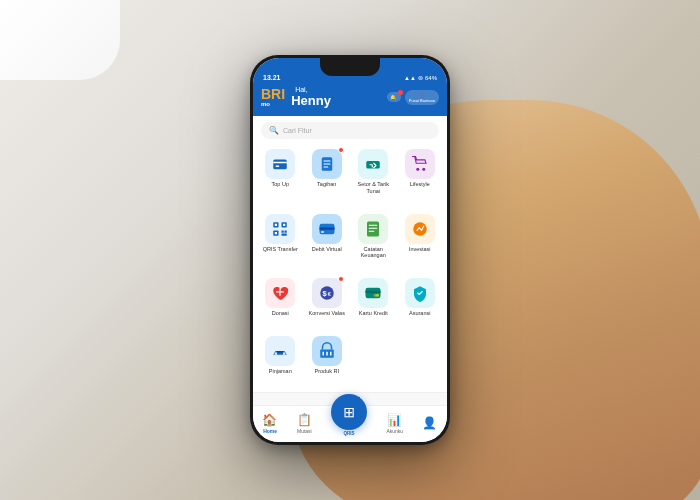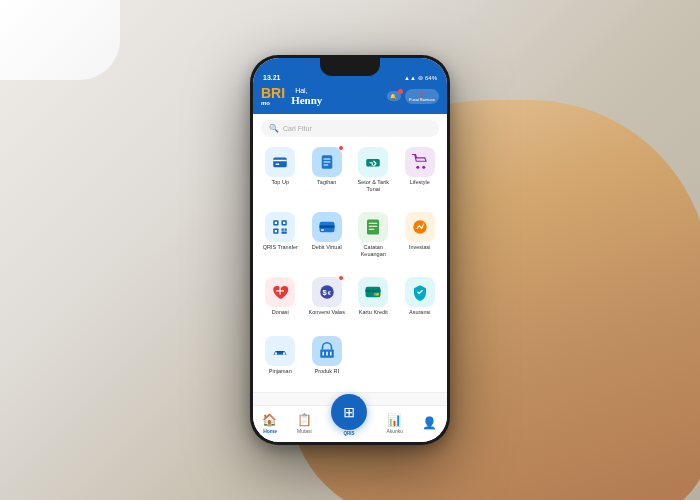--- a/index.html
+++ b/index.html
@@ -139,24 +139,23 @@
       line-height: 1;
     }
 
     .greeting {
       font-size: 7px;
       color: white;
       margin-left: 4px;
     }
 
     .greeting-name {
-      font-size: 11px;
+      font-size: 13px;
       font-weight: 700;
       color: white;
-      font-family: Liberation Serif, serif;
     }
 
     .header-right {
       display: flex;
       gap: 4px;
       align-items: center;
     }
 
     .header-btn {
       background: rgba(255,255,255,0.2);

